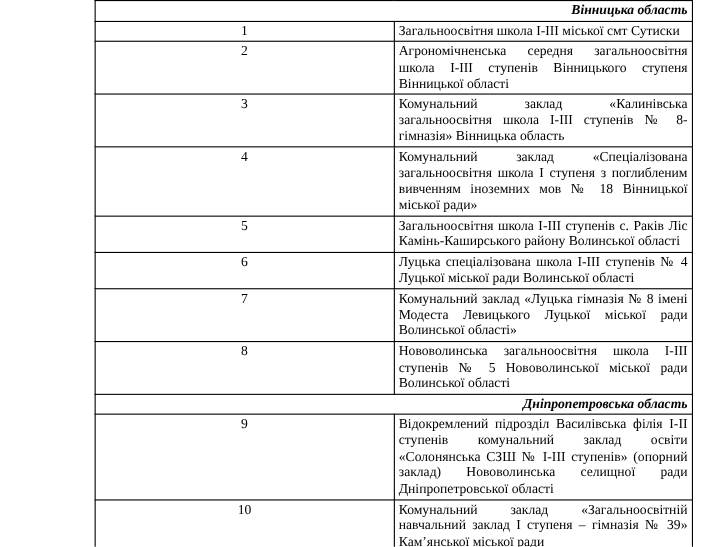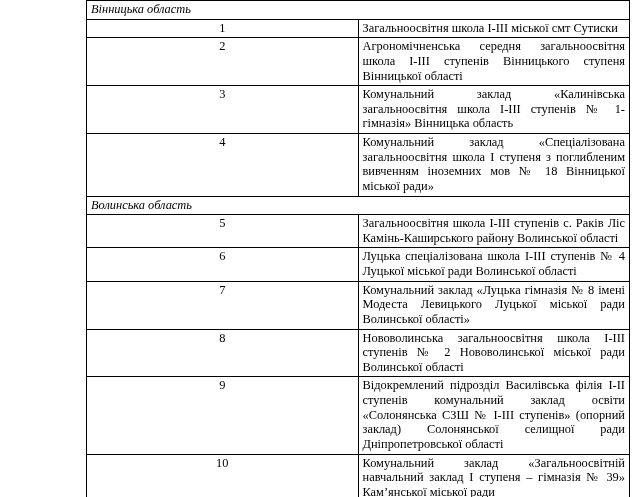--- a/index.html
+++ b/index.html
@@ -39,22 +39,22 @@
     text-align: center;
     vertical-align: middle;
     font-size: 12.8px;
   }
   td.text-cell {
     text-align: justify;
     text-justify: inter-word;
     hyphens: none;
   }
   td.region-cell {
-    text-align: left;
-    font-weight: normal;
+    text-align: right;
+    font-weight: bold;
     font-style: italic;
     font-size: 12.8px;
     padding-top: 1px;
     padding-bottom: 2px;
   }
 </style>
 </head>
 <body>
 
 <div class="page">
@@ -70,56 +70,56 @@
         <td class="text-cell">Загальноосвітня школа I-III міської смт Сутиски</td>
       </tr>
 
       <tr>
         <td class="num-cell">2</td>
         <td class="text-cell">Агрономічненська середня загальноосвітня школа I-III ступенів Вінницького ступеня Вінницької області</td>
       </tr>
 
       <tr>
         <td class="num-cell">3</td>
-        <td class="text-cell">Комунальний заклад «Калинівська загальноосвітня школа I-III ступенів № 1-гімназія» Вінницька область</td>
+        <td class="text-cell">Комунальний заклад «Калинівська загальноосвітня школа I-III ступенів № 8-гімназія» Вінницька область</td>
       </tr>
 
       <tr>
         <td class="num-cell">4</td>
         <td class="text-cell">Комунальний заклад «Спеціалізована загальноосвітня школа I ступеня з поглибленим вивченням іноземних мов № 18 Вінницької міської ради»</td>
       </tr>
 
-      <tr>
-        <td class="region-cell" colspan="2">Волинська область</td>
-      </tr>
 
       <tr>
         <td class="num-cell">5</td>
         <td class="text-cell">Загальноосвітня школа I-III ступенів с. Раків Ліс Камінь-Каширського району Волинської області</td>
       </tr>
 
       <tr>
         <td class="num-cell">6</td>
         <td class="text-cell">Луцька спеціалізована школа I-III ступенів № 4 Луцької міської ради Волинської області</td>
       </tr>
 
       <tr>
         <td class="num-cell">7</td>
         <td class="text-cell">Комунальний заклад «Луцька гімназія № 8 імені Модеста Левицького Луцької міської ради Волинської області»</td>
       </tr>
 
       <tr>
         <td class="num-cell">8</td>
-        <td class="text-cell">Нововолинська загальноосвітня школа I-III ступенів № 2 Нововолинської міської ради Волинської області</td>
+        <td class="text-cell">Нововолинська загальноосвітня школа I-III ступенів № 5 Нововолинської міської ради Волинської області</td>
       </tr>
 
+      <tr>
+        <td class="region-cell" colspan="2">Дніпропетровська область</td>
+      </tr>
 
       <tr>
         <td class="num-cell">9</td>
-        <td class="text-cell">Відокремлений підрозділ Василівська філія I-II ступенів комунальний заклад освіти «Солонянська СЗШ № I-III ступенів» (опорний заклад) Солонянської селищної ради Дніпропетровської області</td>
+        <td class="text-cell">Відокремлений підрозділ Василівська філія I-II ступенів комунальний заклад освіти «Солонянська СЗШ № I-III ступенів» (опорний заклад) Нововолинська селищної ради Дніпропетровської області</td>
       </tr>
 
       <tr>
         <td class="num-cell">10</td>
         <td class="text-cell">Комунальний заклад «Загальноосвітній навчальний заклад I ступеня – гімназія № 39» Кам’янської міської ради</td>
       </tr>
 
     </tbody>
   </table>
 </div>

